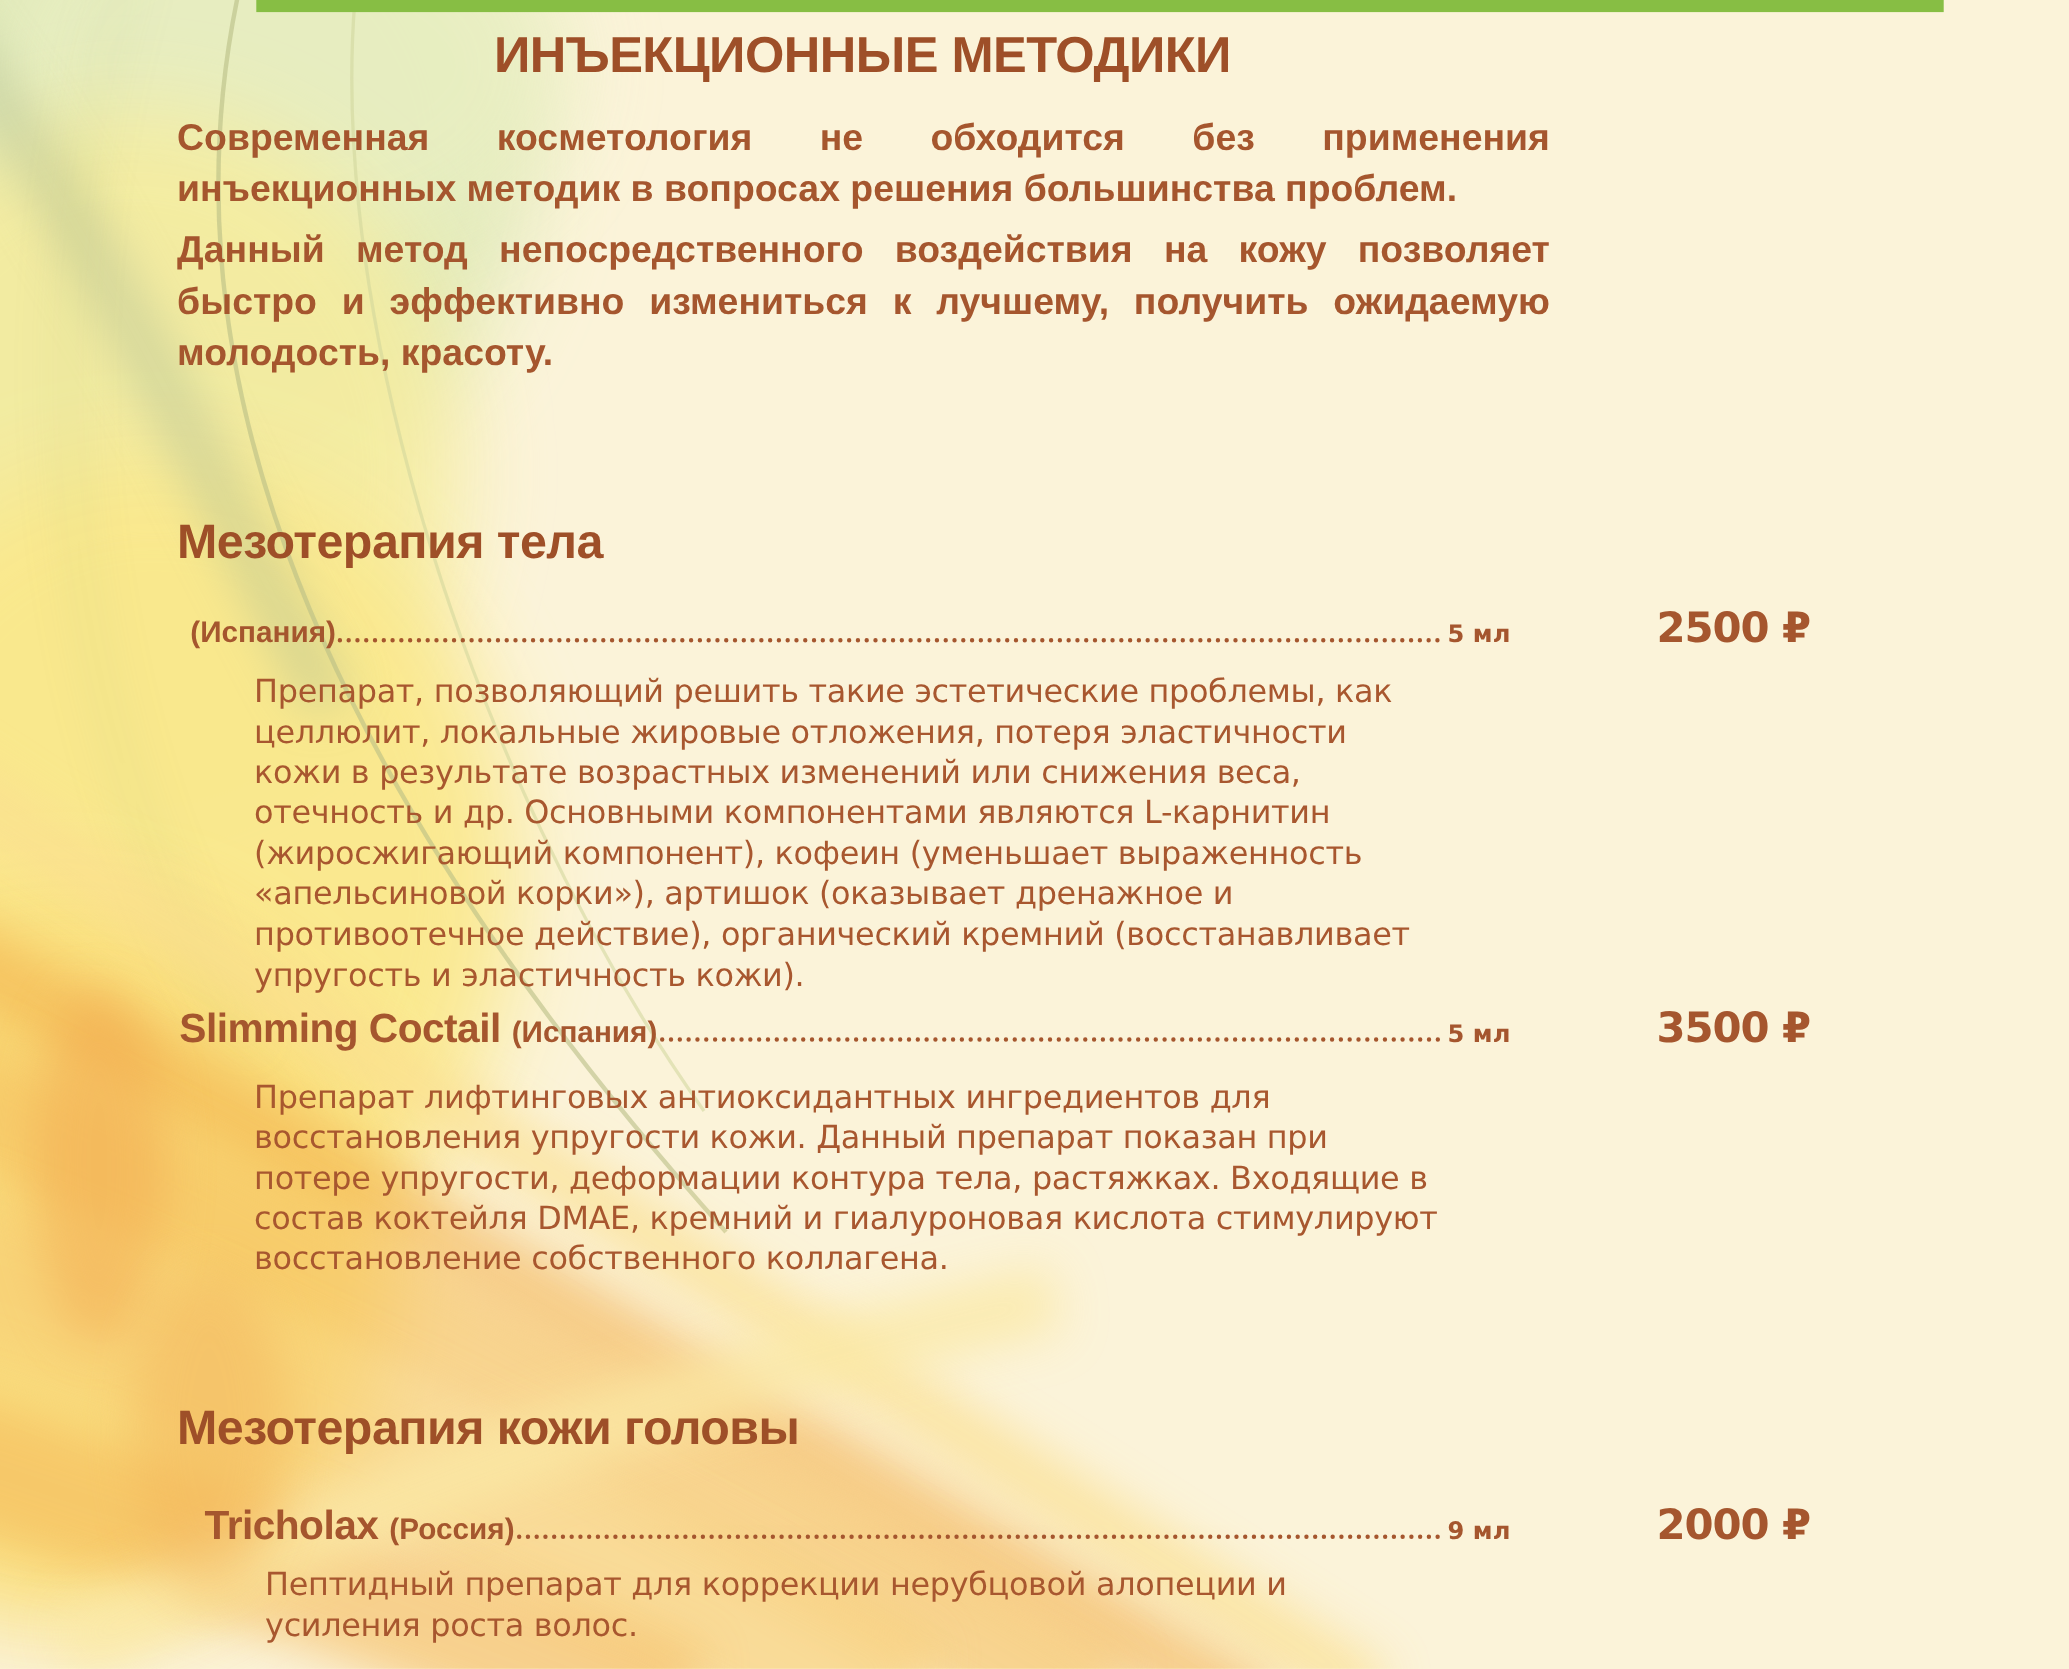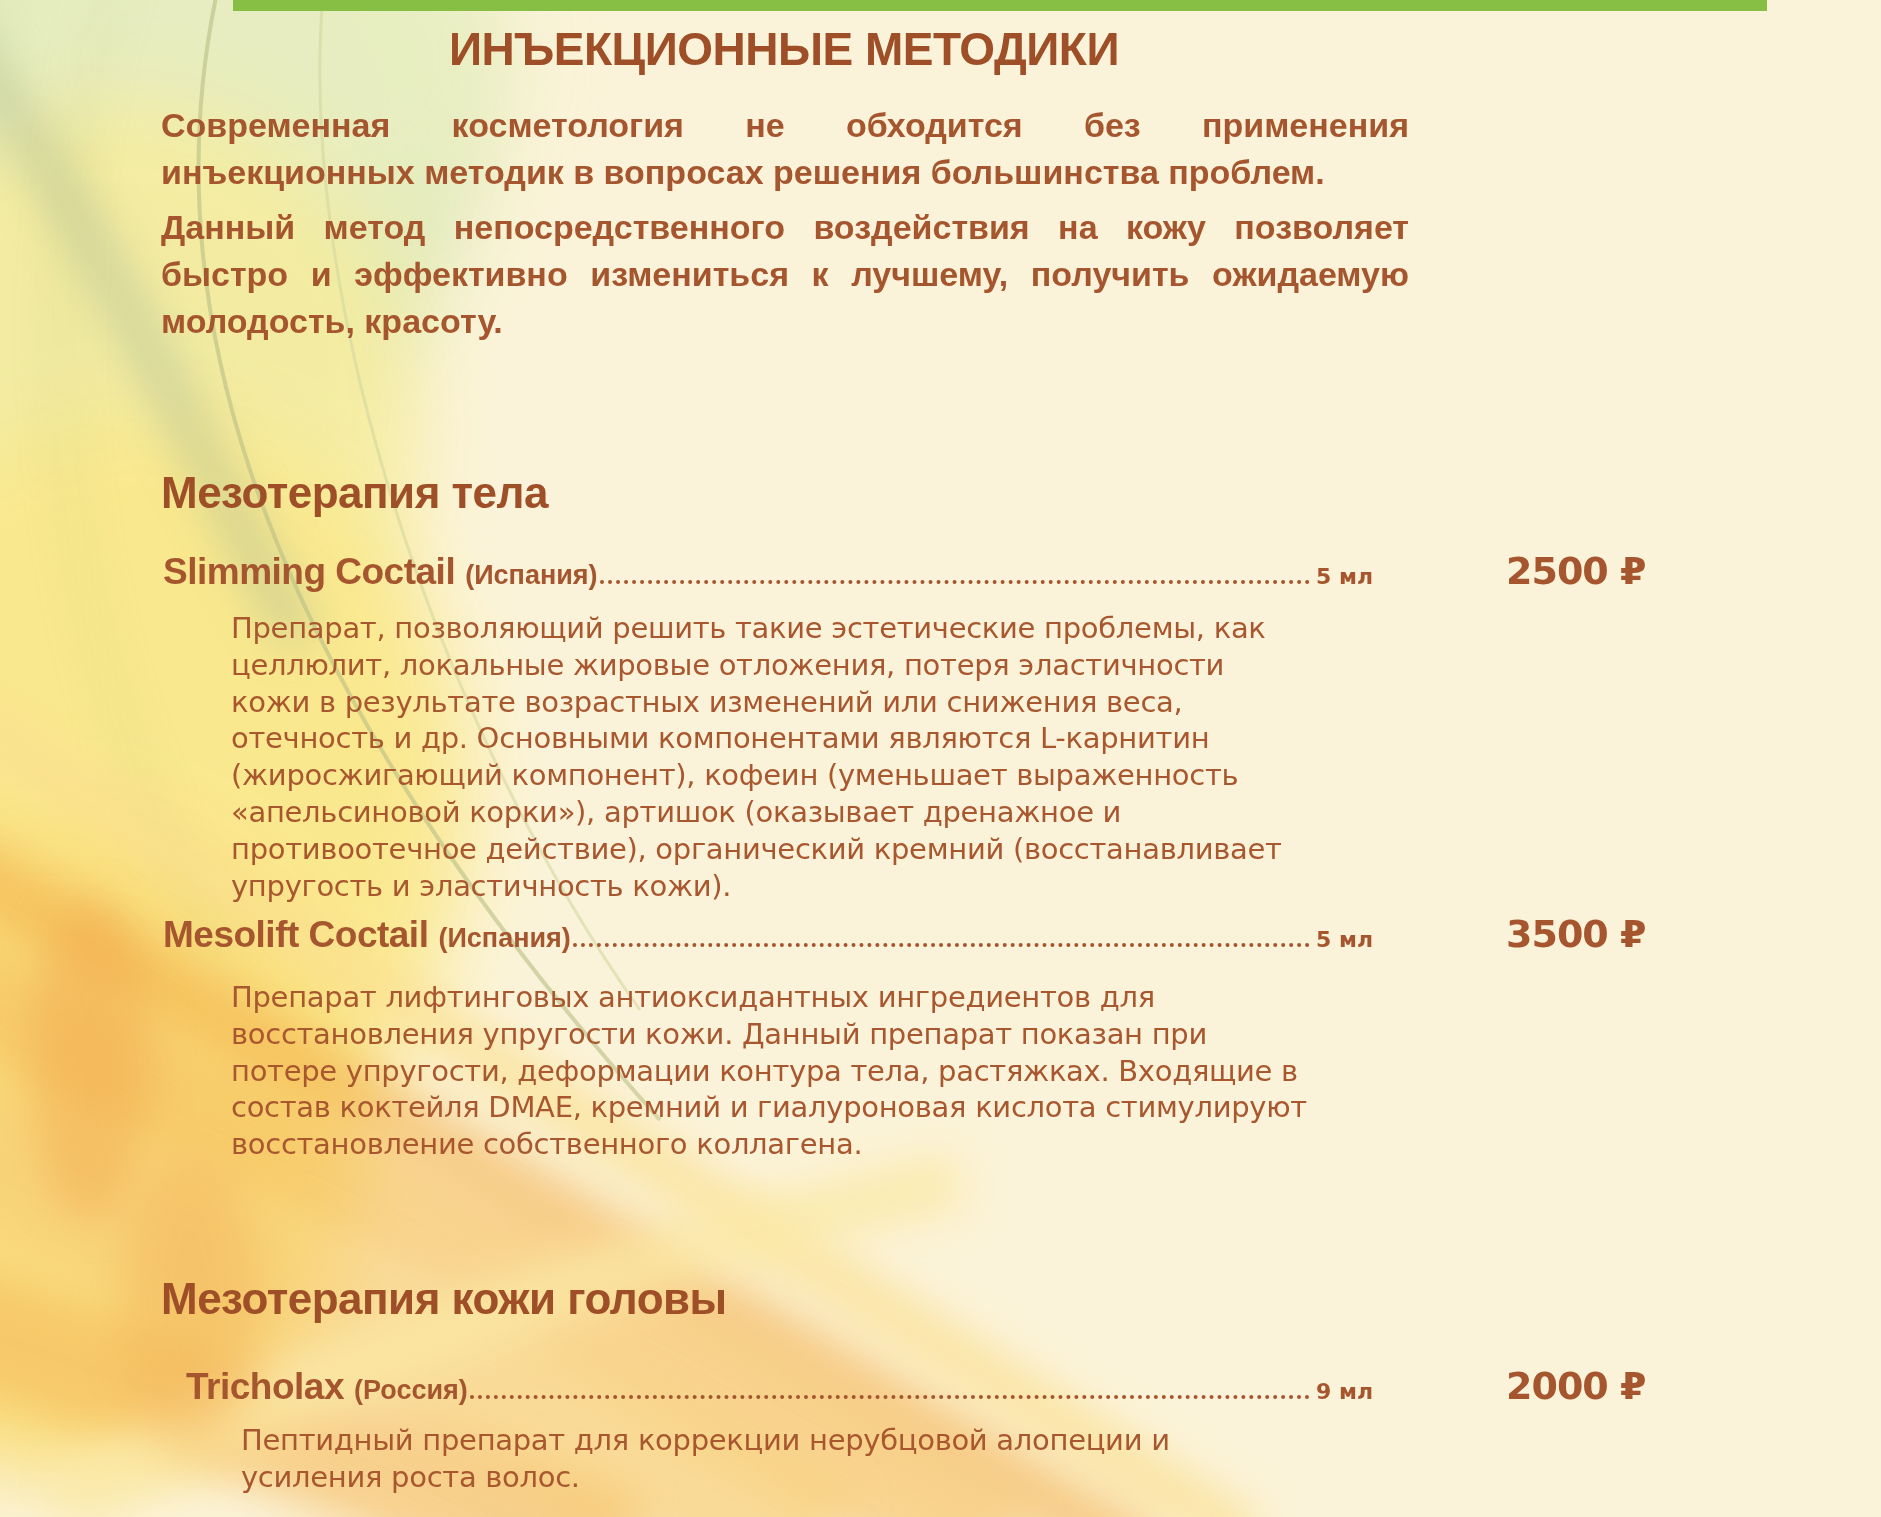--- a/index.html
+++ b/index.html
@@ -118,30 +118,29 @@
   <div class="content">
 
     <h1 class="page-title">ИНЪЕКЦИОННЫЕ МЕТОДИКИ</h1>
 
     <p class="intro intro-2">Данный метод непосредственного воздействия на кожу позволяет быстро и эффективно измениться к лучшему, получить ожидаемую молодость, красоту.</p>
     <p class="intro intro-1">Современная косметология не обходится без применения инъекционных методик в вопросах решения большинства проблем.</p>
 
     <h2 class="section-heading heading-1">Мезотерапия тела</h2>
 
     <div class="item-row row-1">
-      <span class="item-name">Slimming Coctail</span>
       <span class="item-origin">(Испания)</span>
       <span class="leader"></span>
       <span class="item-volume">5 мл</span>
       <span class="item-price">2500 ₽</span>
     </div>
     <p class="item-desc desc-1">Препарат, позволяющий решить такие эстетические проблемы, как целлюлит, локальные жировые отложения, потеря эластичности кожи в результате возрастных изменений или снижения веса, отечность и др. Основными компонентами являются L-карнитин (жиросжигающий компонент), кофеин (уменьшает выраженность «апельсиновой корки»), артишок (оказывает дренажное и противоотечное действие), органический кремний (восстанавливает упругость и эластичность кожи).</p>
 
     <div class="item-row row-2">
-      <span class="item-name">Mesolift Coctail</span>
+      <span class="item-name">Slimming Coctail</span>
       <span class="item-origin">(Испания)</span>
       <span class="leader"></span>
       <span class="item-volume">5 мл</span>
       <span class="item-price">3500 ₽</span>
     </div>
     <p class="item-desc desc-2">Препарат лифтинговых антиоксидантных ингредиентов для восстановления упругости кожи. Данный препарат показан при потере упругости, деформации контура тела, растяжках. Входящие в состав коктейля DMAE, кремний и гиалуроновая кислота стимулируют восстановление собственного коллагена.</p>
 
     <h2 class="section-heading heading-2">Мезотерапия кожи головы</h2>
 
     <div class="item-row row-3">

